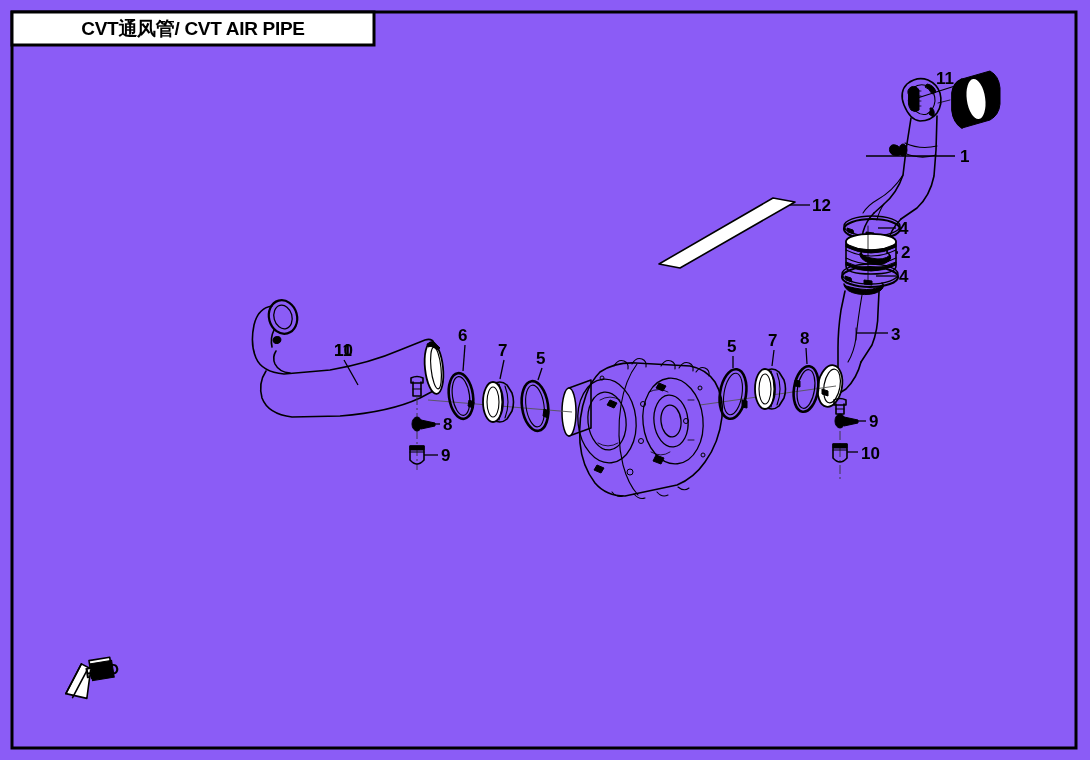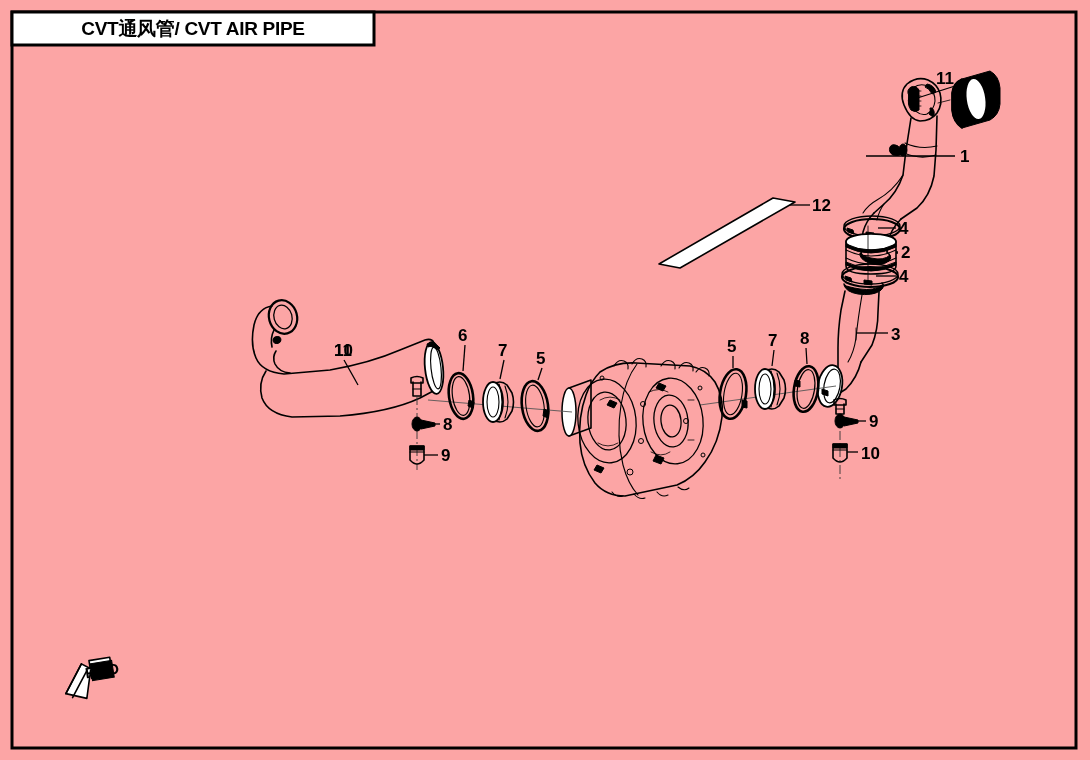--- a/index.html
+++ b/index.html
@@ -8,21 +8,21 @@
     padding: 0;
     background: #ffffff;
   }
   body {
     font-family: "Liberation Sans", sans-serif;
   }
   #page {
     position: relative;
     width: 1090px;
     height: 760px;
-    background: #fca5a5;
+    background: #8b5cf6;
     overflow: hidden;
   }
   #diagram-svg {
     position: absolute;
     left: 0;
     top: 0;
     width: 1090px;
     height: 760px;
   }
   .frame-rect {

